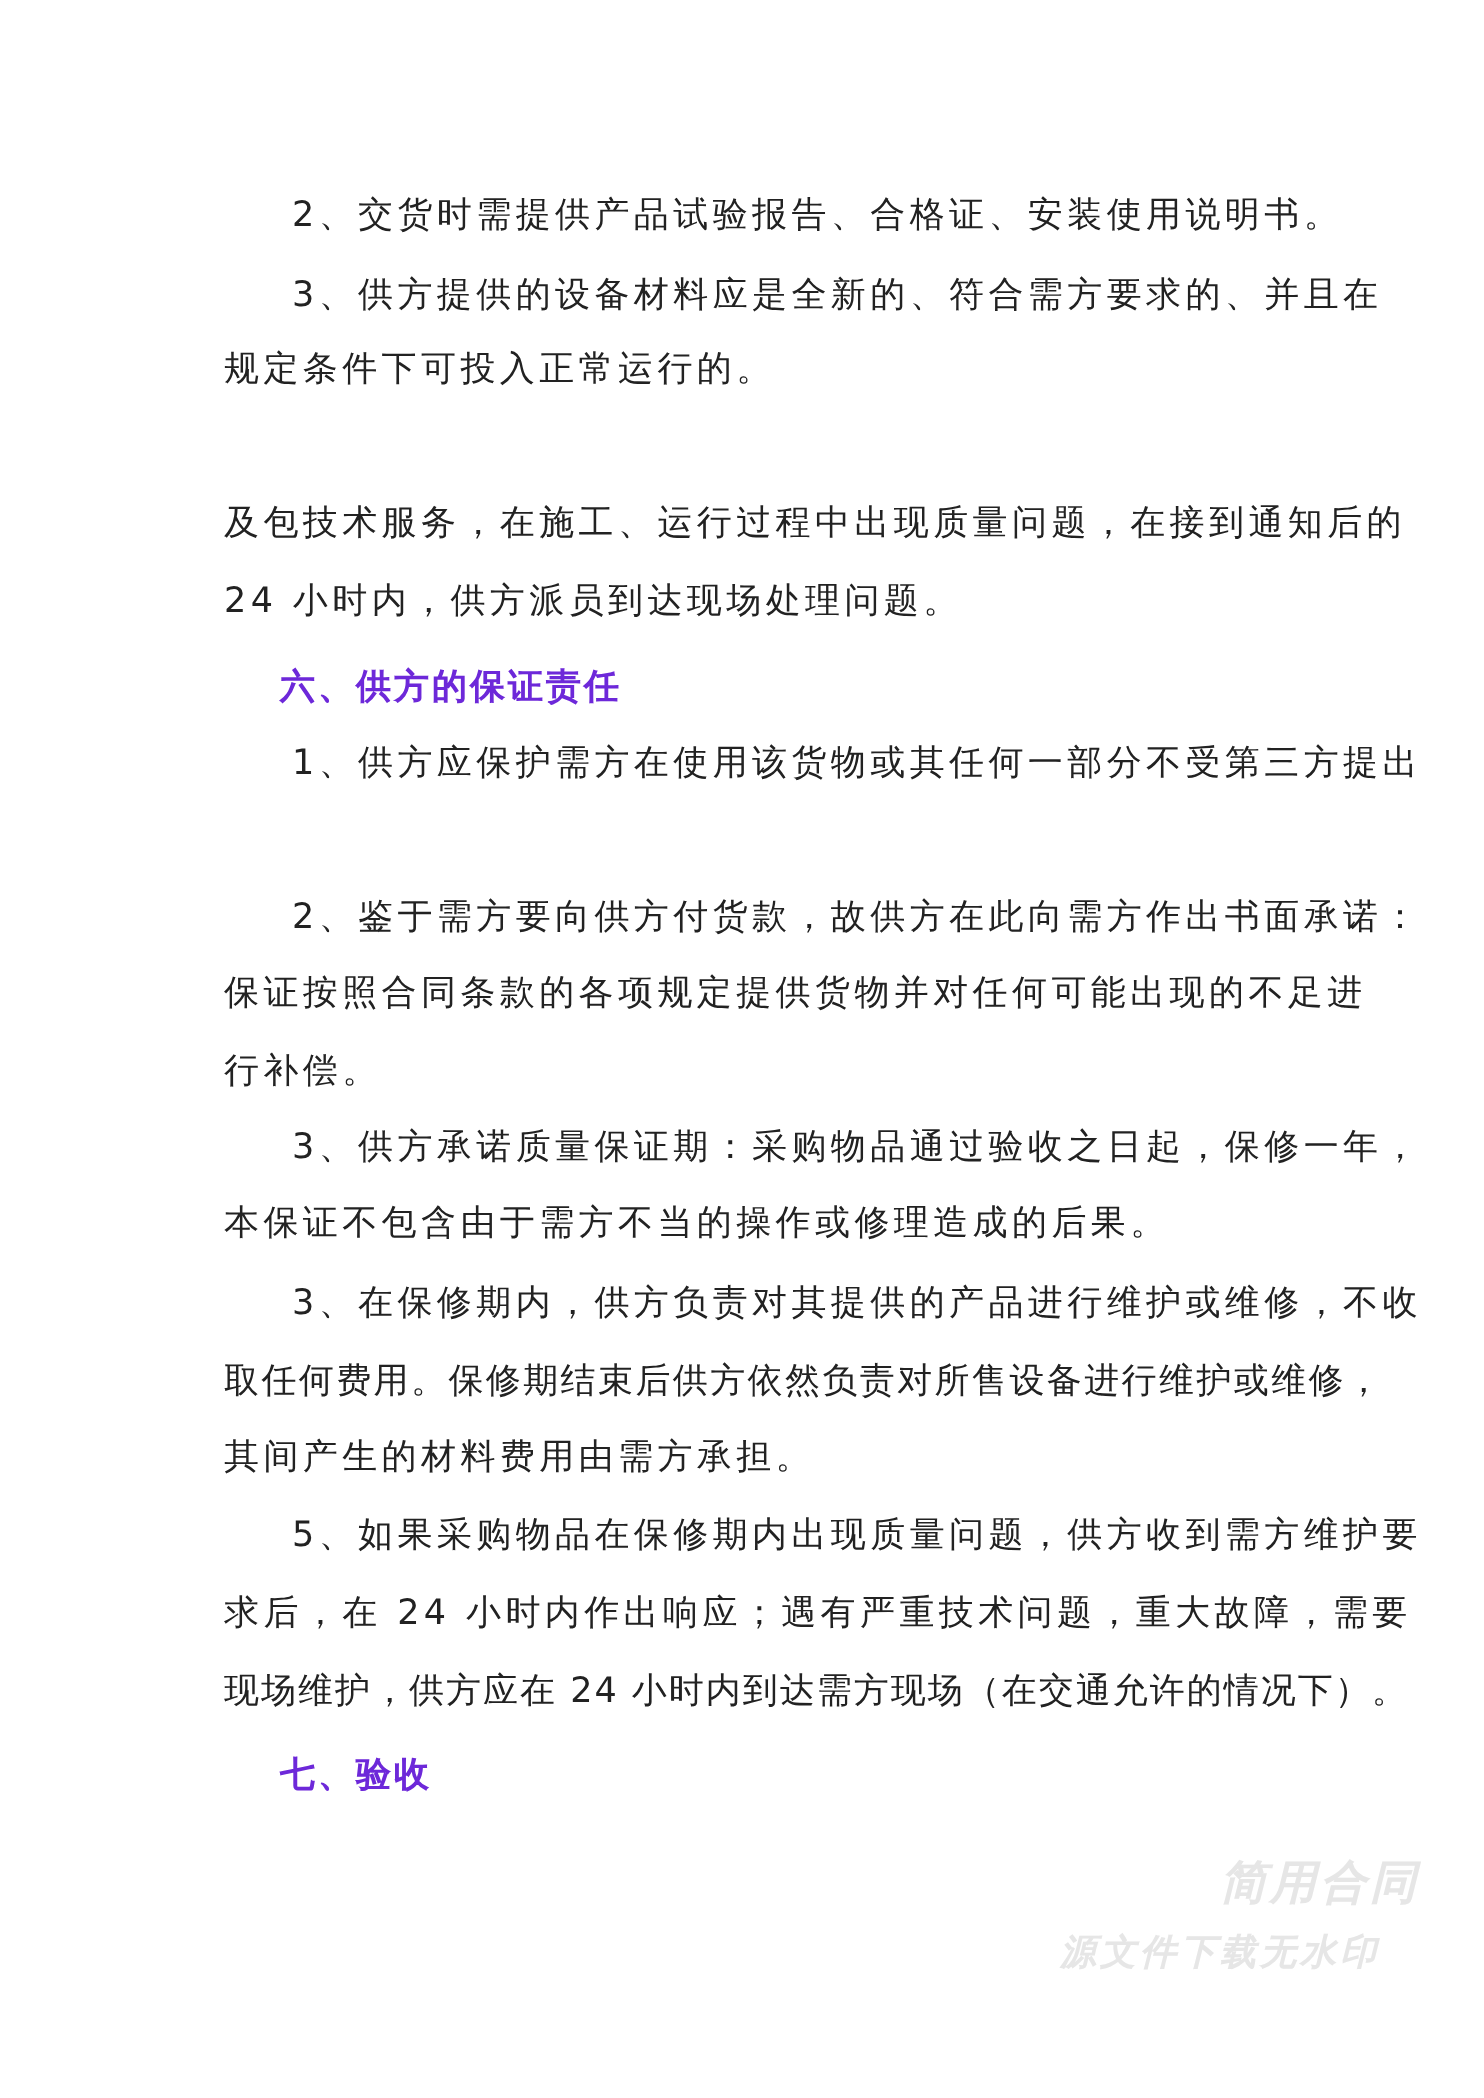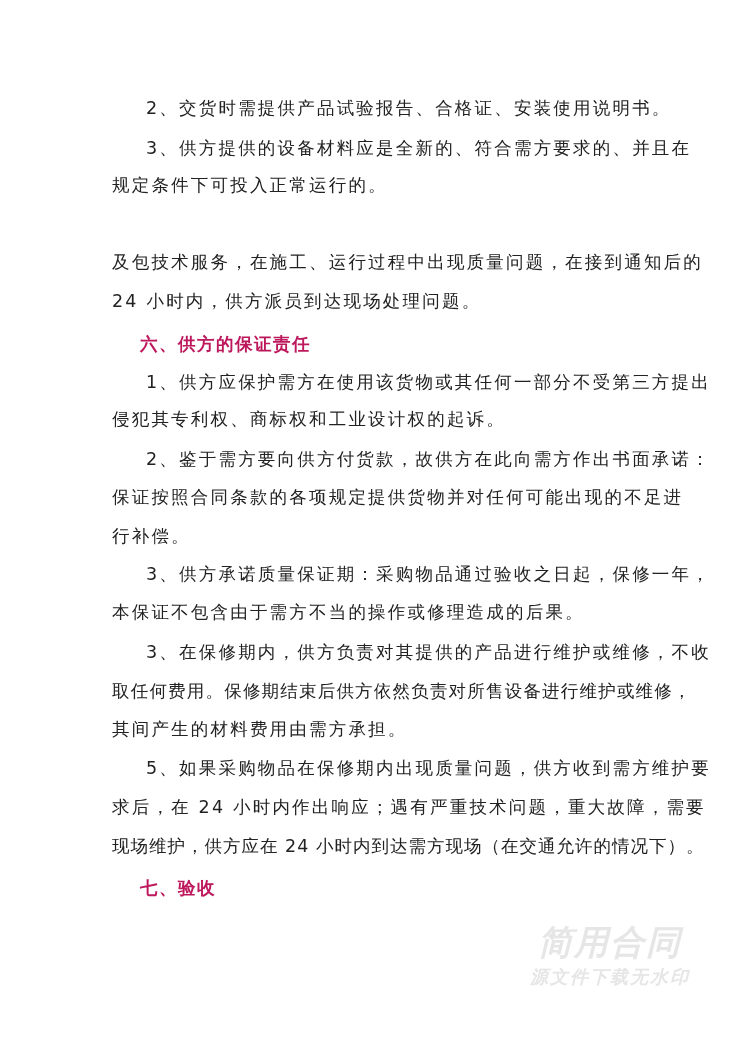--- a/index.html
+++ b/index.html
@@ -6,42 +6,41 @@
   body {
     width: 742px; height: 1049px; background: #ffffff; position: relative; overflow: hidden;
     font-family: "DejaVu Sans", "Liberation Sans", sans-serif; color: #1e1e1e;
   }
   .page { position: absolute; left: 0; top: 0; width: 742px; height: 1049px; }
   .line {
     position: absolute; left: 112px; width: 580px; font-size: 17.5px; line-height: 24px;
     white-space: nowrap; letter-spacing: 2.2px; color: #222;
   }
   .indent { left: 146px; }
-  .heading { font-weight: bold; letter-spacing: 1.5px; color: #be185d; left: 140px; }
+  .heading { font-weight: bold; letter-spacing: 1.5px; color: #6d28d9; left: 140px; }
   .watermark {
     position: absolute; left: 510px; top: 922px; width: 200px; text-align: center;
     color: #e6e6e6; font-style: italic; font-weight: bold;
   }
-  .wm-title { font-size: 34px; letter-spacing: 2px; line-height: 40px; }
+  .wm-title { font-size: 23px; letter-spacing: 2px; line-height: 40px; text-align: right; }
   .wm-sub { font-size: 18px; letter-spacing: 2px; line-height: 26px; margin-top: 2px; }
 </style>
 </head>
 <body>
 
 <div class="page">
   <div class="line indent" style="top:96px">2、交货时需提供产品试验报告、合格证、安装使用说明书。</div>
   <div class="line indent" style="top:136px">3、供方提供的设备材料应是全新的、符合需方要求的、并且在</div>
   <div class="line" style="top:173px">规定条件下可投入正常运行的。</div>
   <div class="line" style="top:250px">及包技术服务，在施工、运行过程中出现质量问题，在接到通知后的</div>
   <div class="line" style="top:289px">24 小时内，供方派员到达现场处理问题。</div>
 
   <div class="line heading" style="top:332px">六、供方的保证责任</div>
 
   <div class="line indent" style="top:370px">1、供方应保护需方在使用该货物或其任何一部分不受第三方提出</div>
-  <div class="line" style="top:407px">侵犯其专利权、商标权和工业设计权的起诉。</div>
   <div class="line indent" style="top:447px">2、鉴于需方要向供方付货款，故供方在此向需方作出书面承诺：</div>
   <div class="line" style="top:485px">保证按照合同条款的各项规定提供货物并对任何可能出现的不足进</div>
   <div class="line" style="top:524px">行补偿。</div>
   <div class="line indent" style="top:562px">3、供方承诺质量保证期：采购物品通过验收之日起，保修一年，</div>
   <div class="line" style="top:600px">本保证不包含由于需方不当的操作或修理造成的后果。</div>
   <div class="line indent" style="top:640px">3、在保修期内，供方负责对其提供的产品进行维护或维修，不收</div>
   <div class="line" style="top:679px; letter-spacing:1.2px">取任何费用。保修期结束后供方依然负责对所售设备进行维护或维修，</div>
   <div class="line" style="top:717px">其间产生的材料费用由需方承担。</div>
   <div class="line indent" style="top:756px">5、如果采购物品在保修期内出现质量问题，供方收到需方维护要</div>
   <div class="line" style="top:795px">求后，在 24 小时内作出响应；遇有严重技术问题，重大故障，需要</div>

